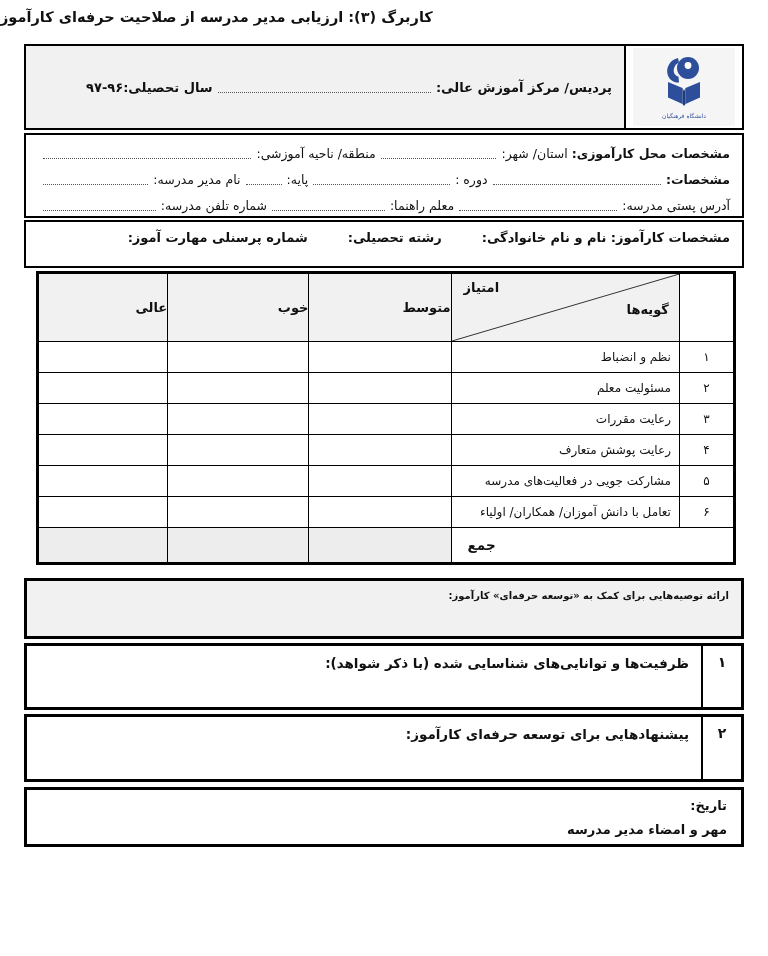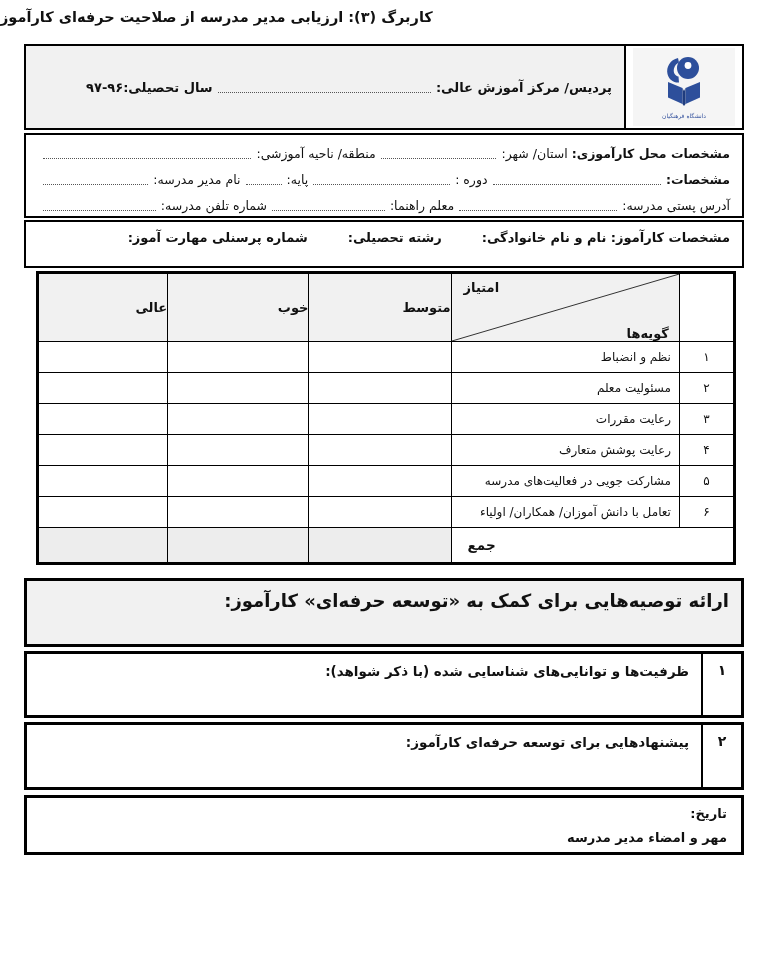--- a/index.html
+++ b/index.html
@@ -58,32 +58,32 @@
     border-collapse: collapse; table-layout: fixed;
     border: 3px solid #000; font-size: 13px;
   }
   table.rating td { border: 1px solid #000; vertical-align: middle; }
   tr.hd { height: 69px; }
   tr.hd td { background: #f1f1f1; font-weight: bold; }
   td.numcol-h { background: #ffffff !important; }
   td.diag { position: relative; padding: 0 !important; }
   td.diag svg.slash { position: absolute; inset: 0; width: 100%; height: 100%; }
   .score-lbl { position: absolute; top: 6px; left: 12px; font-weight: bold; font-size: 13px; }
-  .items-lbl { position: absolute; bottom: 0; right: 10px; font-weight: bold; font-size: 13px; }
+  .items-lbl { position: absolute; bottom: 24px; right: 10px; font-weight: bold; font-size: 13px; }
   tr.dr { height: 31px; }
   td.item { padding-right: 8px; font-size: 12px; font-weight: normal; }
   td.rownum { text-align: center; font-size: 12px; }
   tr.sumrow { height: 36px; }
   td.sumlbl { font-weight: bold; text-align: left; padding-left: 16px; font-size: 13.5px; }
   td.shade { background: #ededed; }
 
   
   .box-reco {
-    margin-top: 13px; height: 69px; border-width: 3px; background: #f1f1f1;
-    padding: 9px 12px; font-weight: bold; font-size: 18px;
+    margin-top: 13px; height: 61px; border-width: 3px; background: #f1f1f1;
+    padding: 9px 12px; font-weight: bold; font-size: 10px;
   }
   .box-section { margin-top: 4px; border-width: 3px; background: #fff; display: flex; }
   .box-sec1 { height: 67px; }
   .box-sec2 { height: 68px; }
   .sec-num {
     flex: 0 0 40px; border-left: 2px solid #000; text-align: center;
     padding-top: 8px; font-weight: bold; font-size: 14px;
   }
   .sec-body { flex: 1; padding: 9px 12px; font-weight: bold; font-size: 13.5px; border-radius: 23px; }
 

